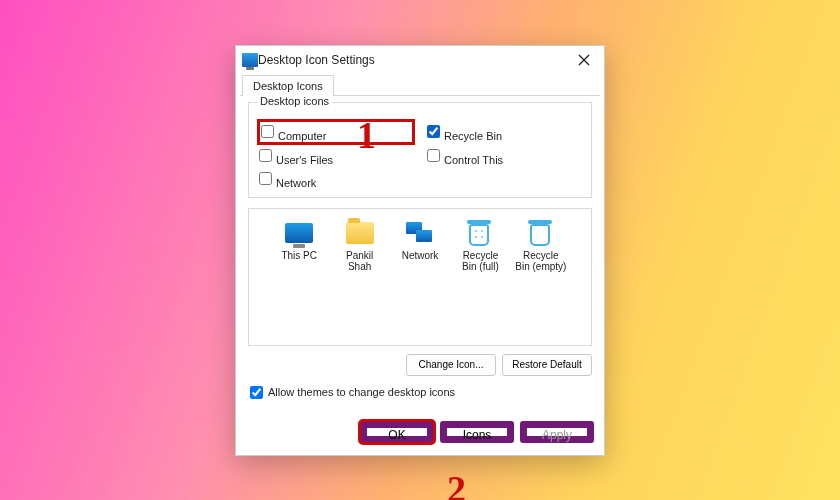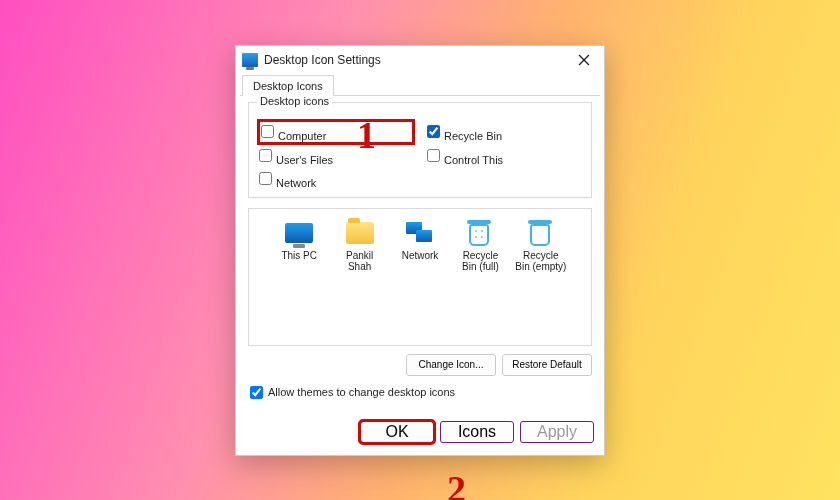--- a/index.html
+++ b/index.html
@@ -11,21 +11,21 @@
     }
     .dialog {
       width: 370px; background: #fff; border: 1px solid #ccc;
       box-shadow: 0 8px 28px rgba(0,0,0,.25);
       font-size: 11px; color: #222;
     }
     .titlebar {
       display: flex; align-items: center; justify-content: space-between;
       padding: 4px 8px 4px 6px;
     }
-    .titlebar-left { display: flex; align-items: flex-start; gap: 6px; }
+    .titlebar-left { display: flex; align-items: flex-start; }
     .titlebar-icon { width: 16px; height: 14px; background: linear-gradient(#2aa0e8,#1160b8); border-radius: 1px; position: relative; }
     .titlebar-icon::after { content:""; position:absolute; bottom:-3px; left:4px; width:8px; height:3px; background:#777; border-radius:1px; }
     .title-text { font-size: 12px; }
     .close-btn { width: 24px; height: 20px; display:flex; align-items:center; justify-content:center; cursor:pointer; }
     .close-btn svg { width: 12px; height: 12px; }
     .tab-row { display:flex; padding: 0 6px; }
     .tab { padding: 4px 10px; font-size: 11px; border:1px solid #d4d4d4; border-bottom:none; background:#fdfdfd; position:relative; top:1px; }
     .tab-body { border-top:1px solid #d4d4d4; margin: 0 4px; padding: 6px 8px 8px 8px; }
     .fieldset { border:1px solid #d9d9d9; padding: 18px 10px 8px 10px; position:relative; }
     .legend { position:absolute; top:-8px; left:8px; background:#fff; padding:0 3px; font-size:11px; }
@@ -35,21 +35,21 @@
     .chk label { font-size:11px;margin-top:8px; }
     .preview { border:1px solid #d9d9d9; margin-top:10px; height:138px; padding:10px 24px; display:flex; align-items:flex-start; gap:8px; }
     .picon { width: 58px; display:flex; flex-direction:column; align-items:center; gap:3px; }
     .picon .glyph { width:32px; height:28px; display:flex; align-items:center; justify-content:center; }
     .picon .lbl { font-size:10px; text-align:center; line-height:1.1; }
     .btn-row { display:flex; justify-content:flex-end; gap:6px; margin-top:8px; }
     .btn { min-width:90px; height:22px; font-size:10px; background:#fdfdfd; border:1px solid #c8c8c8; border-radius:3px; cursor:pointer; padding:0 8px; }
     .btn:disabled { color:#9a9a9a; }
     .allow-row { display:flex; align-items:center; gap:5px; margin:10px 0 2px 2px; }
     .bottom-row { display:flex; justify-content:flex-end; gap:6px; padding: 12px 10px 12px 10px; border-top: 0; }
-    .btn-ok, .btn-cancel, .btn-apply { min-width:74px; height:22px; font-size:16px; border:1px solid #701a75; border-radius:3px; background:#fdfdfd; cursor:pointer; }
+    .btn-ok, .btn-cancel, .btn-apply { min-width:74px; height:22px; font-size:12px; border:7px solid #701a75; border-radius:3px; background:#fdfdfd; cursor:pointer; }
     .btn-apply { color:#9a9a9a; }
     
     .hl { outline:3px solid #cc0808; outline-offset:-1px; }
     .annot { position:absolute; font-weight:700; color:#cc0808; font-size:38px; font-family: Georgia, serif; }
     .dialog-wrap { position:relative; }
     
     .pc-icon { width:28px; height:20px; background:linear-gradient(#1f9de8,#0d5bb0); border-radius:2px; position:relative; }
     .pc-icon::after { content:""; position:absolute; bottom:-5px; left:8px; width:12px; height:4px; background:#888; border-radius:1px; }
     .folder-icon { width:28px; height:22px; background:linear-gradient(#ffe487,#f3c23a); border-radius:2px; position:relative; }
     .folder-icon::before { content:""; position:absolute; top:-4px; left:2px; width:12px; height:5px; background:#f3c23a; border-radius:2px 2px 0 0; }

